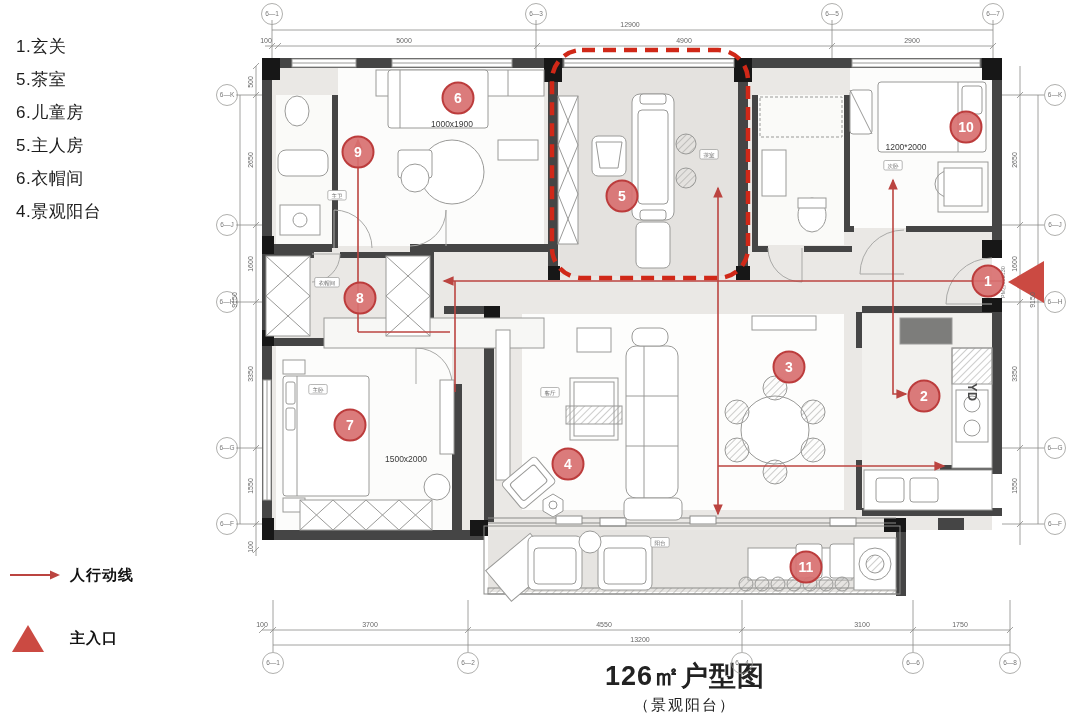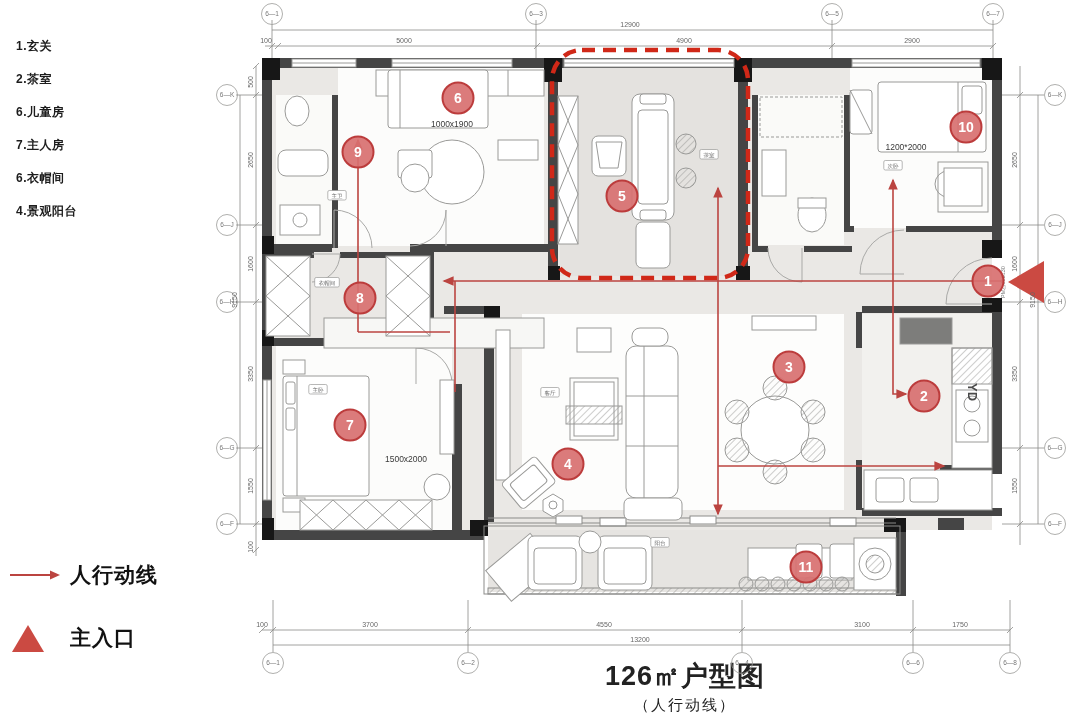--- a/index.html
+++ b/index.html
@@ -1,45 +1,45 @@
 <!DOCTYPE html>
 <html><head>
 <meta charset="utf-8">
 <style>
   html,body{margin:0;padding:0;}
   body{
     width:1080px;height:717px;position:relative;background:#ffffff;
     font-family:"Liberation Sans","DejaVu Sans",sans-serif;overflow:hidden;
   }
   #legend{position:absolute;left:16px;top:30px;color:#1c1c1c;}
-  #legend .lg-item{font-size:12px;font-weight:700;line-height:33px;letter-spacing:.5px;white-space:nowrap;}
+  #legend .lg-item{font-size:17px;font-weight:400;line-height:33px;letter-spacing:.5px;white-space:nowrap;}
   #flow-legend{position:absolute;left:8px;top:560px;color:#111;}
   .flow-row{display:flex;align-items:center;height:30px;margin-bottom:33px;}
   .flow-row .sym{width:52px;display:flex;justify-content:flex-start;align-items:center;}
-  .flow-row .lbl{font-size:21px;font-weight:600;margin-left:10px;letter-spacing:1px;}
+  .flow-row .lbl{font-size:15px;font-weight:600;margin-left:10px;letter-spacing:1px;}
   .tri{width:0;height:0;border-left:16px solid transparent;border-right:16px solid transparent;border-bottom:27px solid #cb4a42;margin-left:4px;}
   #title-block{position:absolute;left:575px;top:658px;width:220px;text-align:center;color:#222;}
   #title-main{font-size:27px;font-weight:600;letter-spacing:1px;}
   #title-sub{font-size:15px;margin-top:2px;letter-spacing:2px;}
   svg text{font-family:"Liberation Sans","DejaVu Sans",sans-serif;}
   .dimtxt{font-size:7px;fill:#666;}
   .bubtxt{font-size:6.5px;fill:#777;}
   .marker-num{fill:#fff;font-size:14px;font-weight:bold;text-anchor:middle;}
   .sizetxt{font-size:8.5px;fill:#3a3a3a;}
   .tagtxt{font-size:5.5px;fill:#666;text-anchor:middle;}
 </style>
 </head>
 <body>
 
 <div id="legend">
 
 <div class="lg-item">1.玄关</div>
-    <div class="lg-item">2.茶室</div>
+    <div class="lg-item">5.茶室</div>
     <div class="lg-item">6.儿童房</div>
-    <div class="lg-item">7.主人房</div>
+    <div class="lg-item">5.主人房</div>
     <div class="lg-item">6.衣帽间</div>
     <div class="lg-item">4.景观阳台</div>
   </div>
 
 <div id="flow-legend">
   <div class="flow-row">
     <span class="sym">
       <svg width="52" height="12" viewBox="0 0 52 12">
         <line x1="2" y1="6" x2="42" y2="6" stroke="#bb4440" stroke-width="2"></line>
         <polygon points="42,1.5 52,6 42,10.5" fill="#bb4440"></polygon>
@@ -50,21 +50,21 @@
   <div class="flow-row">
     <span class="sym">
         <span class="tri"></span>
       </span>
     <span class="lbl">主入口</span>
   </div>
 </div>
 
 <div id="title-block">
   <div id="title-main">126㎡户型图</div>
-  <div id="title-sub">（人行动线）</div>
+  <div id="title-sub">（景观阳台）</div>
 </div>
 
 <svg id="plan" width="1080" height="717" viewBox="0 0 1080 717" style="position:absolute;left:0;top:0;">
   <defs>
     <marker id="arr" markerWidth="8" markerHeight="8" refX="6" refY="3" orient="auto">
       <polygon points="0,0 7,3 0,6" fill="#bb4440"></polygon>
     </marker>
     <pattern id="hatch" width="5" height="5" patternTransform="rotate(45)" patternUnits="userSpaceOnUse">
       <line x1="0" y1="0" x2="0" y2="5" stroke="#9b9b99" stroke-width="1"></line>
     </pattern>

